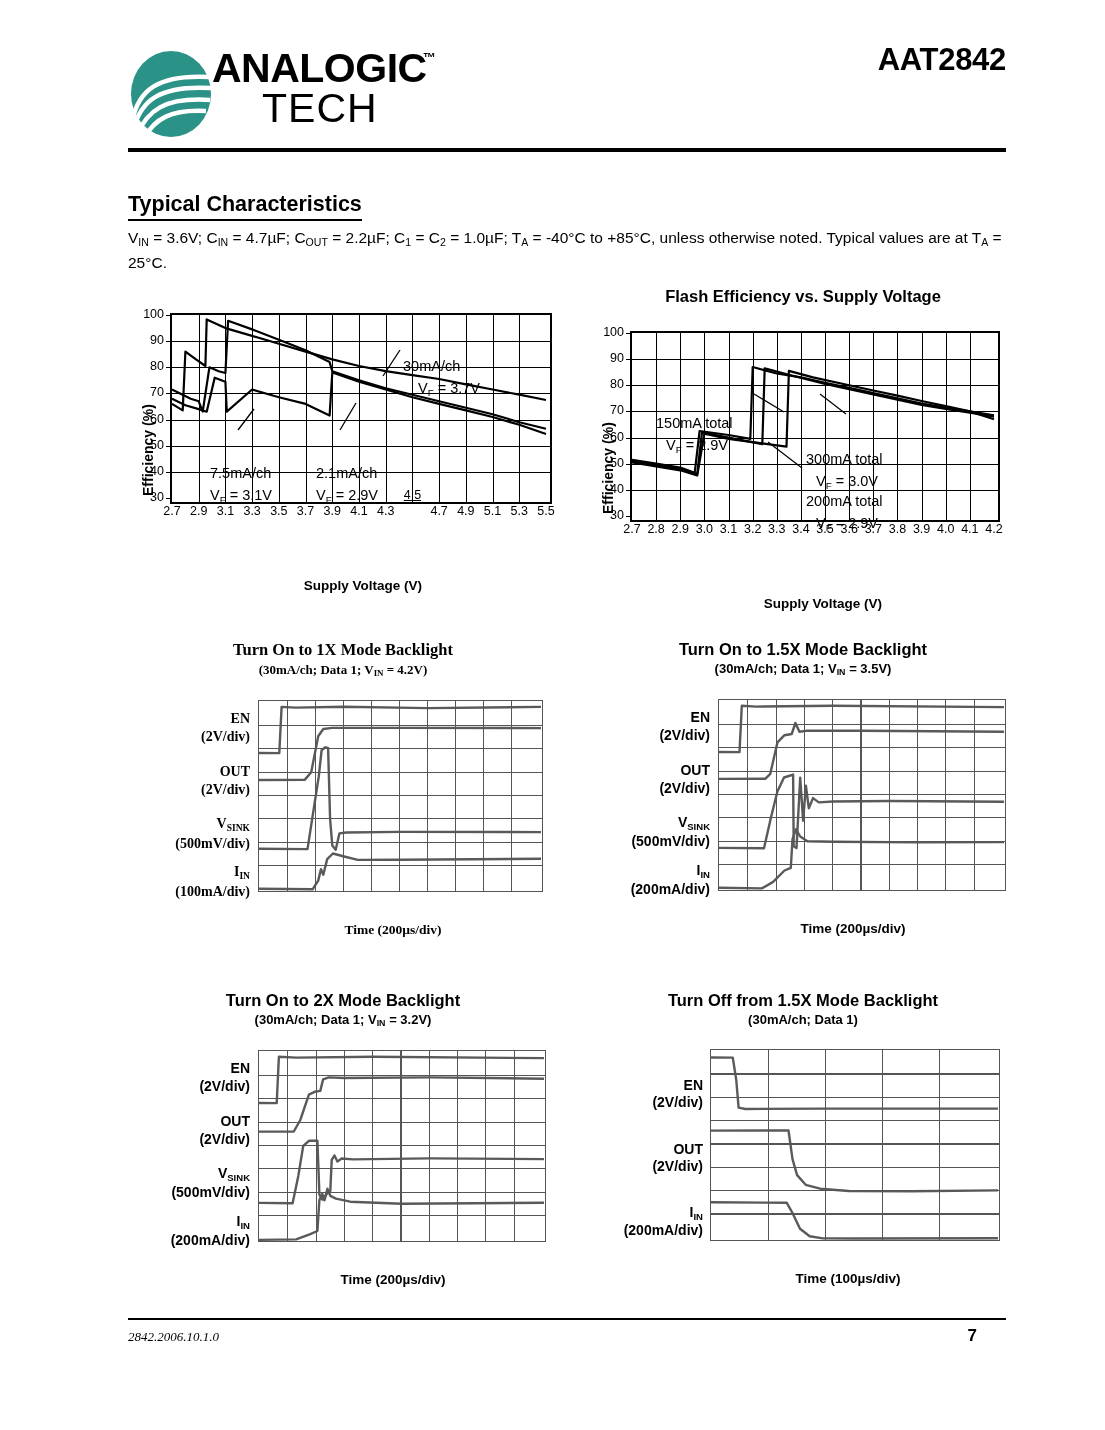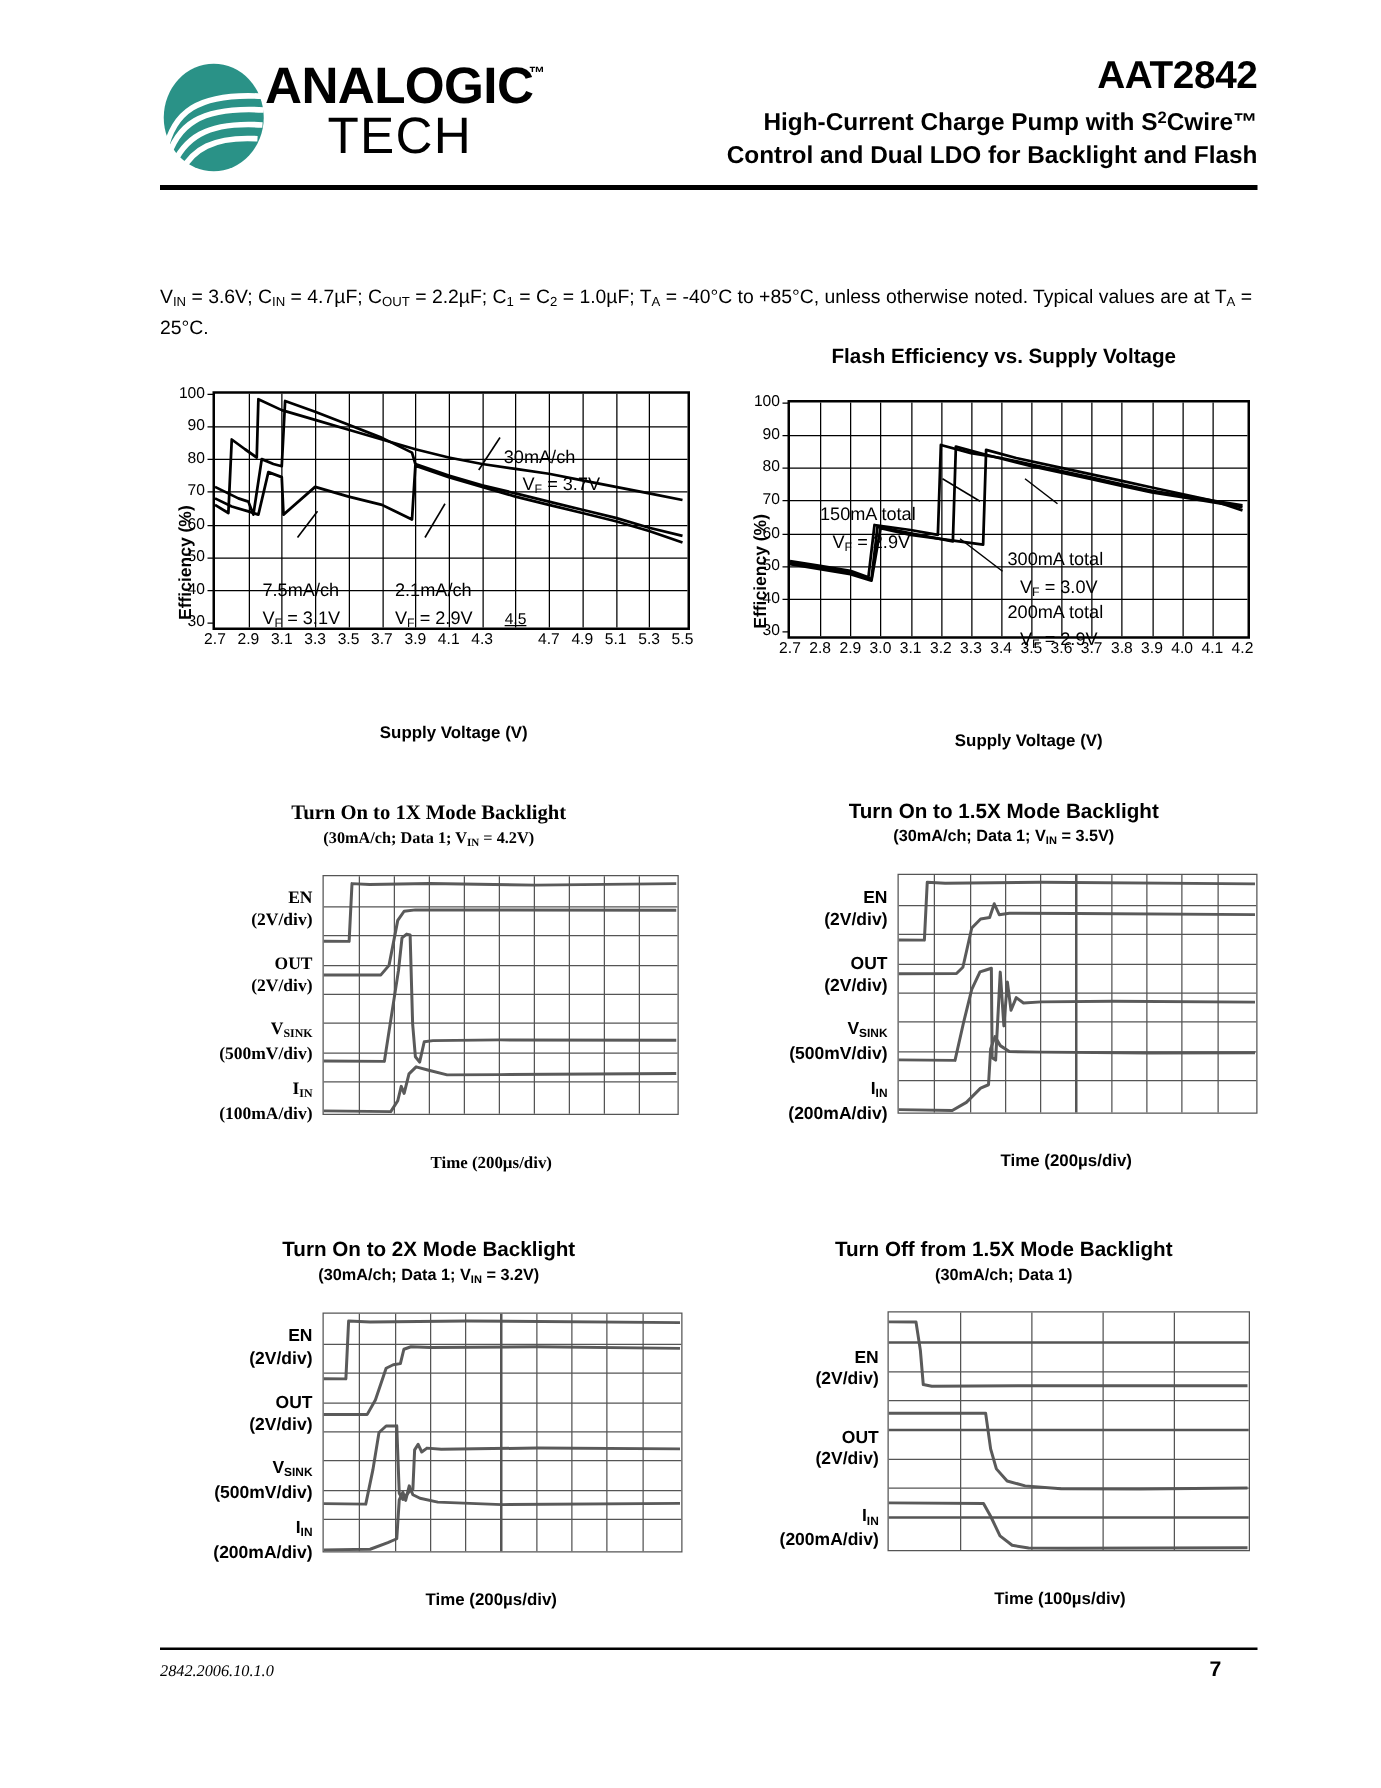--- a/index.html
+++ b/index.html
@@ -67,27 +67,24 @@
         <path d="M5 80 C13 50 32 35 83 38" stroke="#ffffff" stroke-width="4.5" fill="none"></path>
         <path d="M9 85 C19 61 36 47 82 50" stroke="#ffffff" stroke-width="4.5" fill="none"></path>
         <path d="M17 87 C26 70 42 59 78 61" stroke="#ffffff" stroke-width="4.5" fill="none"></path>
       </svg>
       <div class="logo-txt1">ANALOGIC</div>
       <div class="logo-tm">™</div>
       <div class="logo-txt2">TECH</div>
     </div>
 
     <div class="part-no">AAT2842</div>
-    <div class="hdr-sub">
-      <div>High-Current Charge Pump with S<sup>2</sup>Cwire™</div>
-      <div>Control and Dual LDO for Backlight and Flash</div>
-    </div>
   </div>
   <div class="hdr-rule"></div>
 
+  <div class="sec-title">Typical Characteristics</div>
   <div class="cond">
     V<sub>IN</sub> = 3.6V; C<sub>IN</sub> = 4.7µF; C<sub>OUT</sub> = 2.2µF; C<sub>1</sub> = C<sub>2</sub> = 1.0µF; T<sub>A</sub> = -40°C to +85°C, unless otherwise noted. Typical values are at T<sub>A</sub> = 25°C.
   </div>
 
   <div class="chart-block" style="left:128px;top:288px;width:430px;">
     <div class="lc-wrap" style="height:250px;margin-top:20px;">
       <div class="ylab" style="left:12px;top:188px;">Efficiency (%)</div>
 
       <div class="plot" id="p1" style="left:42px;top:5px;width:382px;height:191px;">
         <svg id="p1svg" width="378" height="187" viewBox="0 0 378 187" preserveAspectRatio="none">
@@ -160,21 +157,21 @@
 
       <svg style="position:absolute;left:0;top:0;width:430px;height:250px;pointer-events:none;">
         <line x1="272" y1="42" x2="255" y2="68" stroke="#000" stroke-width="1.3"></line>
         <line x1="110" y1="122" x2="126" y2="101" stroke="#000" stroke-width="1.3"></line>
         <line x1="212" y1="122" x2="228" y2="95" stroke="#000" stroke-width="1.3"></line>
       </svg>
     </div>
     <div class="ch-xlabel" style="margin-top:20px;padding-left:40px;">Supply Voltage (V)</div>
   </div>
 
-  <div class="chart-block" style="left:588px;top:276px;width:430px;">
+  <div class="chart-block" style="left:588px;top:287px;width:430px;">
     <div class="ch-title">Flash Efficiency vs. Supply Voltage</div>
     <div class="lc-wrap" style="height:250px;margin-top:20px;">
       <div class="ylab" style="left:12px;top:188px;">Efficiency (%)</div>
 
       <div class="plot" id="p2" style="left:42px;top:5px;width:370px;height:191px;">
         <svg id="p2svg" width="366" height="187" viewBox="0 0 366 187" preserveAspectRatio="none">
             <polyline points="0.0,126.8 24.1,130.7 48.3,134.6 62.7,139.9 67.6,98.0 96.5,102.0 118.3,105.9 120.7,34.0 144.8,40.5 168.9,44.4 193.1,49.7 217.2,54.9 241.3,60.1 265.5,65.4 289.6,70.6 313.7,74.5 337.9,78.4 362.0,82.3" fill="none" stroke="#000" stroke-width="2.2" stroke-linejoin="round"></polyline>
             <polyline points="0.0,128.1 24.1,132.0 48.3,135.9 65.2,141.2 70.0,99.3 96.5,104.6 130.3,111.1 132.7,35.3 156.9,41.8 193.1,51.0 217.2,56.2 241.3,61.4 265.5,66.7 289.6,71.9 313.7,75.8 337.9,79.7 362.0,83.7" fill="none" stroke="#000" stroke-width="2.2" stroke-linejoin="round"></polyline>
             <polyline points="0.0,129.4 24.1,133.3 48.3,137.3 65.2,142.5 72.4,100.6 96.5,105.9 154.5,113.7 156.9,37.9 181.0,44.4 217.2,52.3 241.3,57.5 265.5,62.7 289.6,68.0 313.7,73.2 337.9,78.4 362.0,86.3" fill="none" stroke="#000" stroke-width="2.2" stroke-linejoin="round"></polyline>
           </svg>

